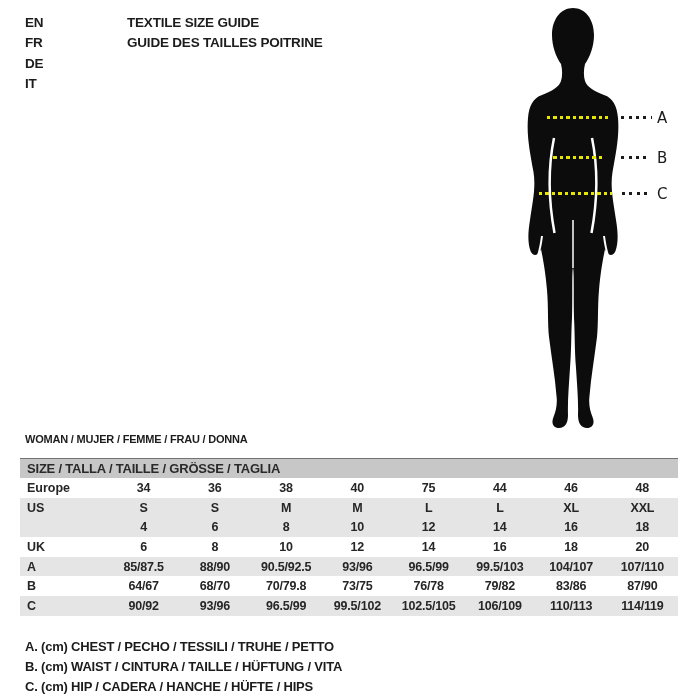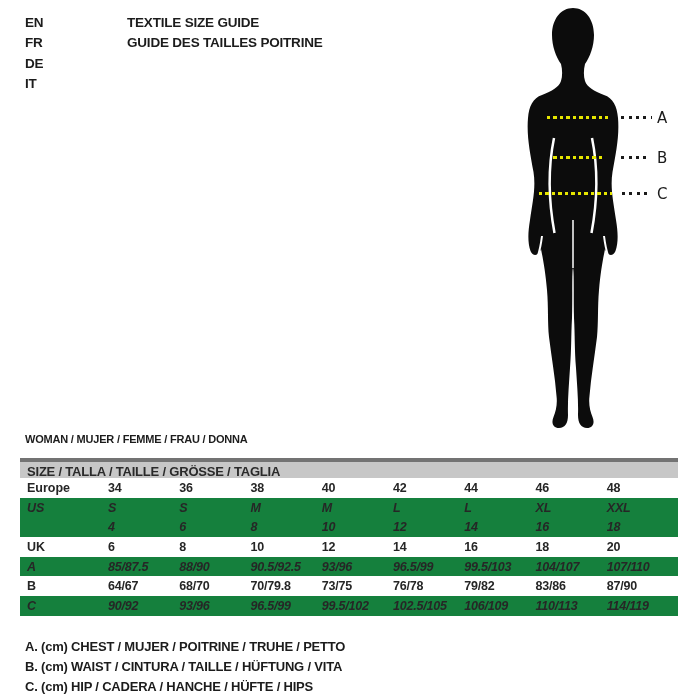--- a/index.html
+++ b/index.html
@@ -16,26 +16,26 @@
   .figure-wrap{position:absolute;left:470px;top:0;width:210px;height:430px;}
   .dash{position:absolute;height:3px;}
   .dash-yellow{background:repeating-linear-gradient(90deg,#e6e600 0 3.5px,transparent 3.5px 6.5px);z-index:3;}
   .dash-black{background:repeating-linear-gradient(90deg,#1b1b1b 0 3px,transparent 3px 7.5px);z-index:3;}
   .marker-label{position:absolute;font-size:15px;font-weight:500;color:#1b1b1b;z-index:3;
     font-family:"DejaVu Sans",sans-serif;}
   
   .section-title{position:absolute;left:25px;top:433px;font-size:11px;font-weight:bold;letter-spacing:-0.2px;}
   
   .size-table{position:absolute;left:20px;top:458px;width:658px;font-weight:bold;}
-  .thead{height:20px;line-height:20px;background:#c7c7c7;border-top:4px solid #737373;
+  .thead{height:20px;line-height:20px;background:#c7c7c7;border-top:1px solid #737373;
     padding-left:7px;font-size:13px;color:#2a2a2a;letter-spacing:-0.2px;box-sizing:border-box;}
   .tr{display:flex;height:19.7px;align-items:center;font-size:12.5px;color:#262626;}
-  .tr.striped{background:#15803d;font-style:italic;}
+  .tr.striped{background:#e5e5e5;}
   .th{width:88px;padding-left:7px;text-align:left;box-sizing:border-box;}
-  .td{flex:1;letter-spacing:-0.2px;}
+  .td{flex:1;text-align:center;letter-spacing:-0.2px;}
   
   .legend{position:absolute;left:25px;top:637px;}
   .legend-line{height:19.8px;font-size:13px;font-weight:bold;letter-spacing:-0.2px;display:flex;align-items:center;}
 </style>
 </head>
 <body>
 
 <div id="canvas">
 
   <div class="lang-block">
@@ -102,21 +102,21 @@
 
   <div class="size-table">
     <div class="thead">SIZE / TALLA / TAILLE / GRÖSSE / TAGLIA</div>
 
     <div class="tr">
       <div class="th">Europe</div>
       <div class="td">34</div>
       <div class="td">36</div>
       <div class="td">38</div>
       <div class="td">40</div>
-      <div class="td">42</div>
+      <div class="td">75</div>
       <div class="td">44</div>
       <div class="td">46</div>
       <div class="td">48</div>
     </div>
 
     <div class="tr striped">
       <div class="th">US</div>
       <div class="td">S</div>
       <div class="td">S</div>
       <div class="td">M</div>
@@ -182,18 +182,18 @@
       <div class="td">96.5/99</div>
       <div class="td">99.5/102</div>
       <div class="td">102.5/105</div>
       <div class="td">106/109</div>
       <div class="td">110/113</div>
       <div class="td">114/119</div>
     </div>
   </div>
 
   <div class="legend">
-    <div class="legend-line">A. (cm) CHEST / MUJER / POITRINE / TRUHE / PETTO</div>
+    <div class="legend-line">A. (cm) CHEST / PECHO / TESSILI / TRUHE / PETTO</div>
     <div class="legend-line">B. (cm) WAIST / CINTURA / TAILLE / HÜFTUNG / VITA</div>
     <div class="legend-line">C. (cm) HIP / CADERA / HANCHE / HÜFTE / HIPS</div>
   </div>
 
 </div>
 
 </body></html>

